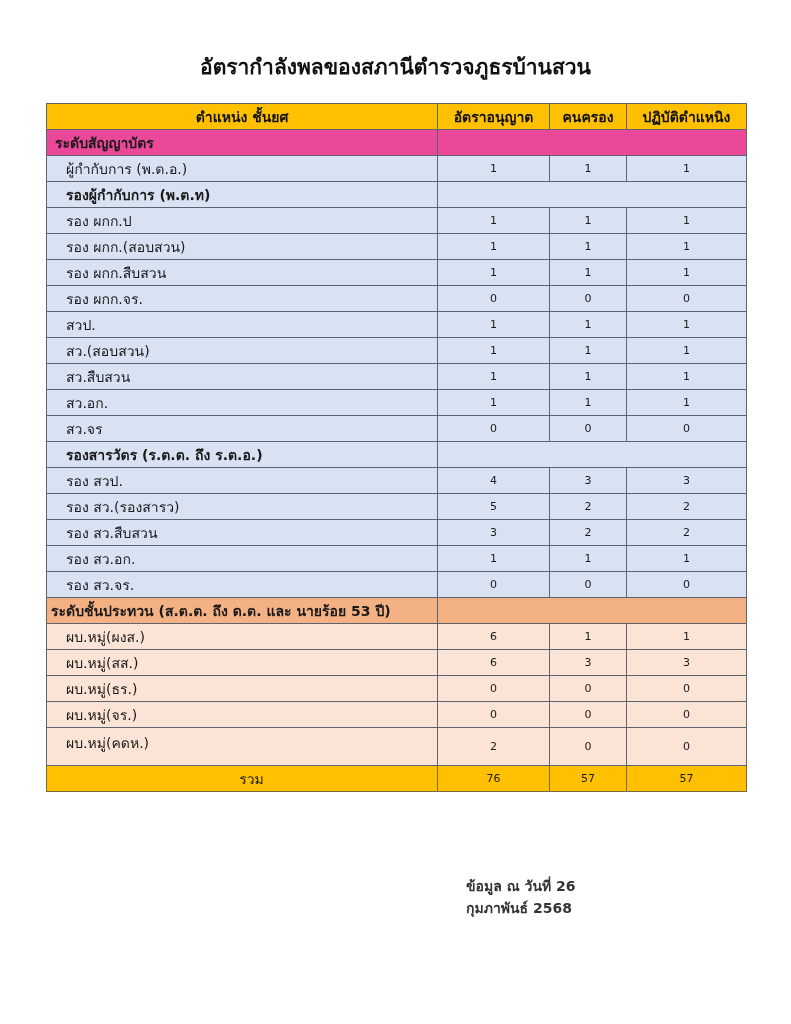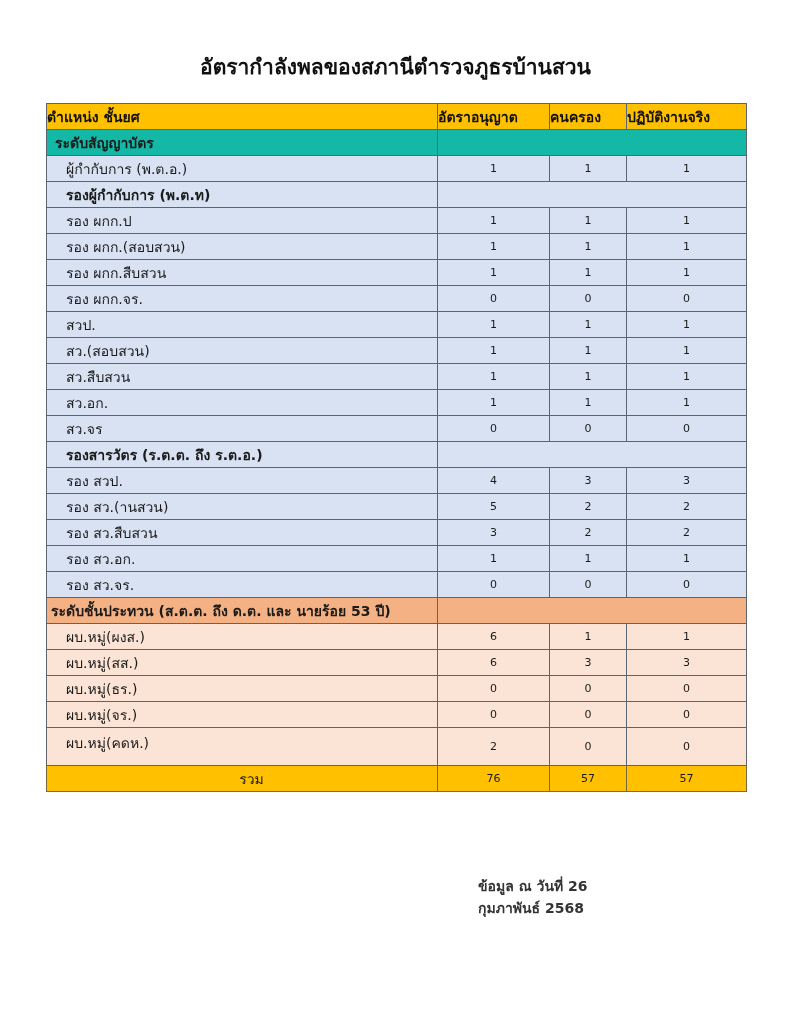--- a/index.html
+++ b/index.html
@@ -20,39 +20,39 @@
     }
     table.roster td, table.roster th {
       border: 1px solid #5d6470; height: 26px; overflow: hidden; white-space: nowrap;
     }
     col.c-pos { width: 391px; }
     col.c-auth { width: 112px; }
     col.c-hold { width: 77px; }
     col.c-act { width: 120px; }
     th.hdr {
       background: #ffc000; font-size: 14px; font-weight: bold; color: #111;
-      text-align: left; border-color: #7a6a3a; height: 25px;
-    }
-    tr.sec-blue td { background: #14b8a6; height: 26px; }
+      text-align: center; border-color: #7a6a3a; height: 25px;
+    }
+    tr.sec-blue td { background: #ec4899; height: 26px; }
     tr.sec-blue td.lbl { font-size: 14px; font-weight: bold; padding-left: 8px; text-align: left; }
     tr.sub-hdr td { background: #d9e2f3; }
     tr.sub-hdr td.lbl { font-size: 14px; font-weight: bold; text-align: left; }
     tr.row-blue td { background: #d9e2f3; }
     tr.sec-orange td { background: #f4b183; }
     tr.sec-orange td.lbl { font-size: 14px; font-weight: bold; padding-left: 4px; text-align: left; }
     tr.row-orange td { background: #fbe4d5; }
     tr.row-total td { background: #ffc000; border-color: #7a6a3a; }
     td.lbl { font-size: 14px; padding-left: 19px; text-align: left; }
     td.num { font-size: 11px; text-align: center; }
     tr.total-row td.lbl { text-align: center; }
     tr.tall td { height: 38px; vertical-align: top; }
     tr.tall td.lbl { padding-top: 4px; }
     tr.tall td.num { vertical-align: middle; }
     .footnote {
-      position: absolute; top: 875px; left: 478px;
+      position: absolute; top: 875px; left: 466px;
       font-size: 14px; font-weight: bold; color: #333;
     }
   </style>
 </head>
 <body>
 
 <div class="page">
   <div class="title">อัตรากำลังพลของสภานีตำรวจภูธรบ้านสวน</div>
 
   <table class="roster">
@@ -60,21 +60,21 @@
       <col class="c-pos">
         <col class="c-auth">
         <col class="c-hold">
         <col class="c-act">
     </colgroup>
     <thead>
       <tr>
         <th class="hdr">ตำแหน่ง ชั้นยศ</th>
         <th class="hdr">อัตราอนุญาต</th>
         <th class="hdr">คนครอง</th>
-        <th class="hdr">ปฏิบัติงานจริง</th>
+        <th class="hdr">ปฏิบัติตำแหนิง</th>
       </tr>
     </thead>
     <tbody>
 
       <tr class="sec-blue">
         <td class="lbl">ระดับสัญญาบัตร</td>
         <td colspan="3"></td>
       </tr>
       <tr class="row-blue">
         <td class="lbl">ผู้กำกับการ (พ.ต.อ.)</td>
@@ -147,21 +147,21 @@
         <td class="lbl">รองสารวัตร (ร.ต.ต. ถึง ร.ต.อ.)</td>
         <td colspan="3"></td>
       </tr>
       <tr class="row-blue">
         <td class="lbl">รอง สวป.</td>
         <td class="num">4</td>
         <td class="num">3</td>
         <td class="num">3</td>
       </tr>
       <tr class="row-blue">
-        <td class="lbl">รอง สว.(านสวน)</td>
+        <td class="lbl">รอง สว.(รองสารว)</td>
         <td class="num">5</td>
         <td class="num">2</td>
         <td class="num">2</td>
       </tr>
       <tr class="row-blue">
         <td class="lbl">รอง สว.สืบสวน</td>
         <td class="num">3</td>
         <td class="num">2</td>
         <td class="num">2</td>
       </tr>

